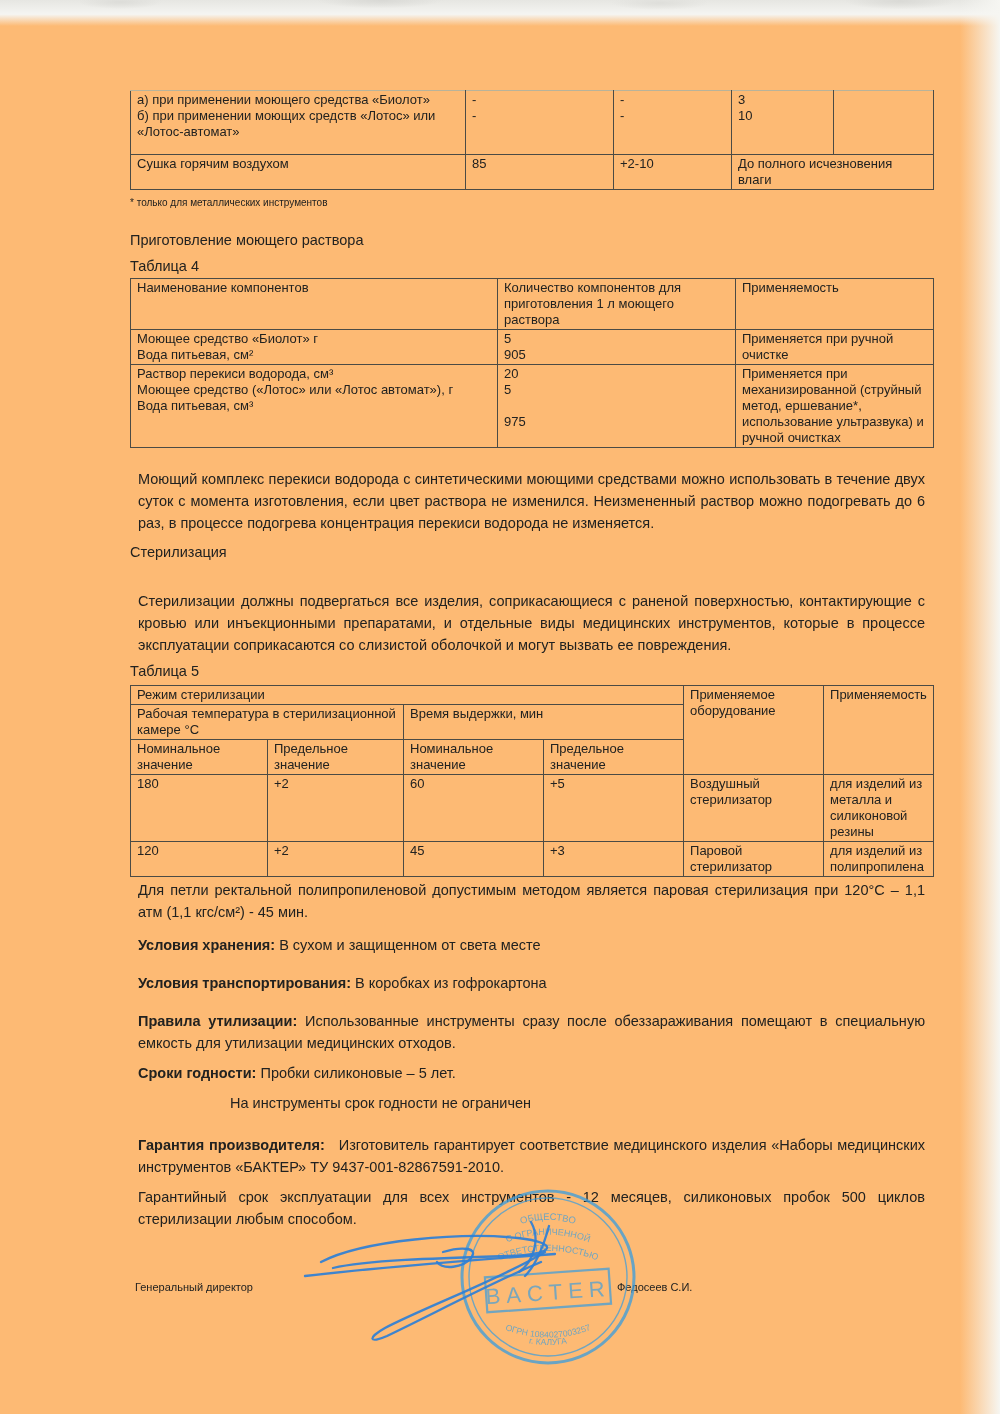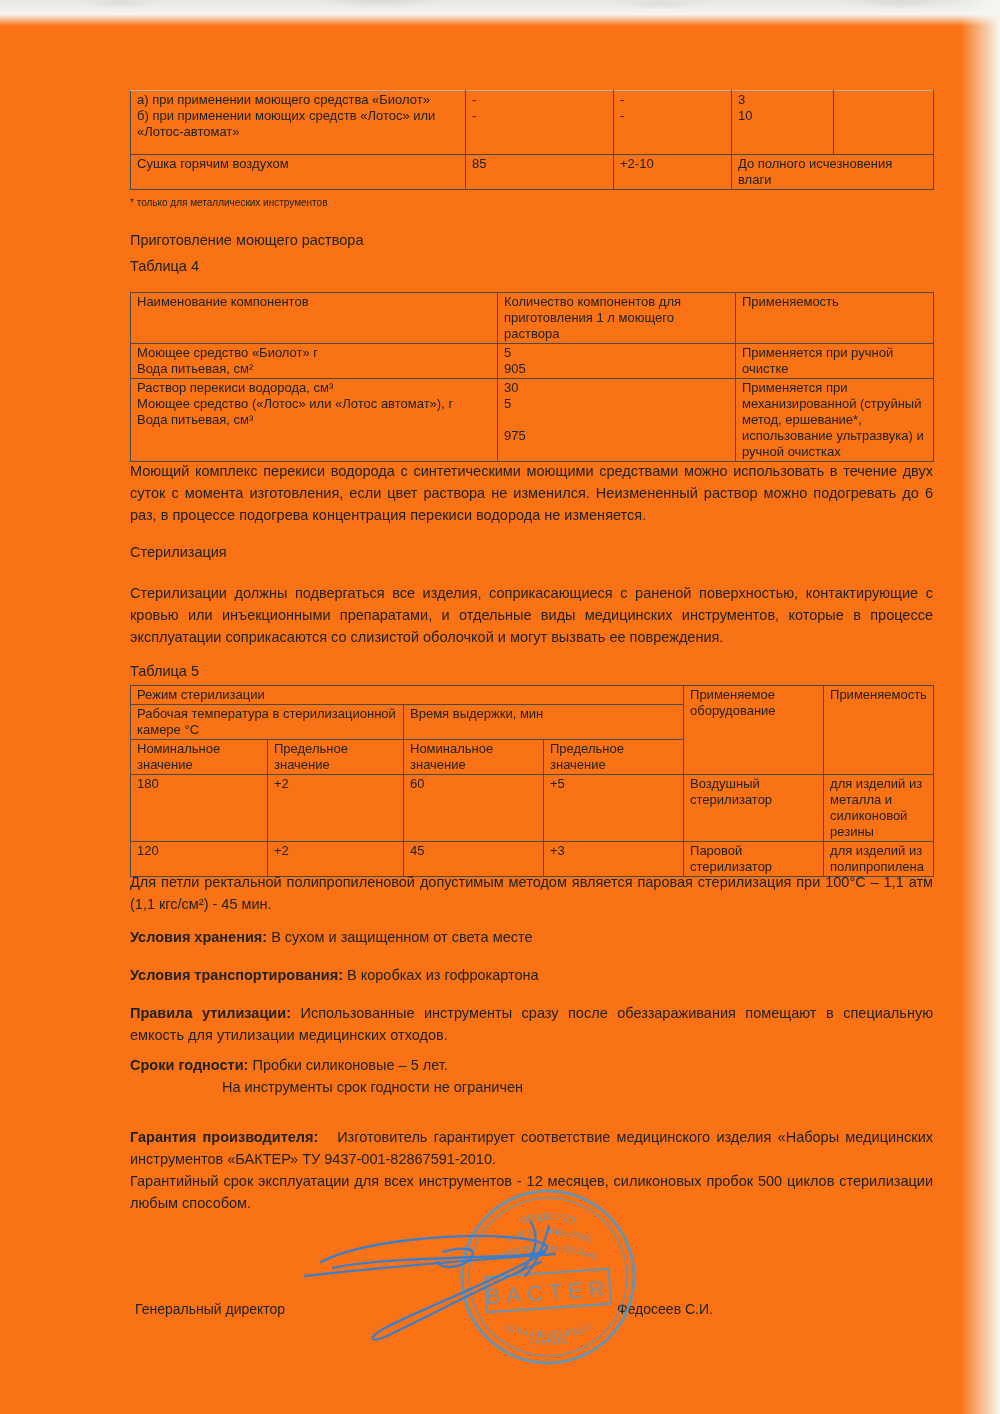--- a/index.html
+++ b/index.html
@@ -4,21 +4,21 @@
 <style>
   :root{
     --ink:#222220;
     --border:#4b4b45;
     --stamp:#3f9edb;
     --sig:#2e7fd6;
   }
   html,body{margin:0;padding:0;background:#9a9a9a;}
   .page{
     position:relative;width:1000px;height:1414px;margin:0 auto;
-    background:#f97316;overflow:hidden;
+    background:#fdba74;overflow:hidden;
     font-family:"Liberation Sans","DejaVu Sans",sans-serif;
     color:var(--ink);
   }
   .scan-top{
     position:absolute;top:0;left:0;width:100%;height:26px;
     background:
       radial-gradient(60px 10px at 12% 2px, #dcdcd8 0%, rgba(220,220,216,0) 70%),
       radial-gradient(90px 12px at 38% 0px, #d8d8d4 0%, rgba(216,216,212,0) 70%),
       radial-gradient(70px 10px at 66% 3px, #dededa 0%, rgba(222,222,218,0) 70%),
       radial-gradient(80px 12px at 90% 1px, #d9d9d5 0%, rgba(217,217,213,0) 70%),
@@ -31,32 +31,32 @@
   .sec{position:absolute;left:130px;width:803px;}
   table{border-collapse:collapse;width:100%;table-layout:fixed;}
   td{
     border:1px solid var(--border);
     font-size:13px;line-height:16px;
     padding:1px 6px;vertical-align:top;text-align:left;font-weight:normal;
     overflow:hidden;
   }
   .t1 {border-top:1px solid #b9b39a;}
   .t1 tr:first-child td{border-top:1px solid #b9b39a;}
-  .para{font-size:14.5px;line-height:22px;text-align:justify;text-align-last:left;margin:0;}
+  .para{font-size:14.5px;line-height:22px;text-align:justify;text-align-last:left;margin:8px;}
   .h{font-size:14.5px;line-height:22px;margin:0;}
   .lbl{font-weight:bold;}
   .footnote{font-size:10px;line-height:16px;margin:0;}
   .shelf-indent{padding-left:92px;}
   .stamp-svg{position:absolute;left:453px;top:1182px;opacity:.92;}
   .sig-svg{position:absolute;left:293px;top:1210px;}
   .st-ring{fill:none;stroke:var(--stamp);}
   .st-text{fill:var(--stamp);font-family:"Liberation Sans",sans-serif;}
   .st-rect{fill:none;stroke:var(--stamp);opacity:.8;}
   .sig-path{fill:none;stroke:var(--sig);stroke-width:2.3;stroke-linecap:round;opacity:.92;}
-  .abs-text{position:absolute;font-size:14px;line-height:18px;margin-top:22px;}
+  .abs-text{position:absolute;font-size:11px;line-height:18px;}
 </style>
 </head>
 <body>
 
 <div class="page">
   <div class="scan-top"></div>
   <div class="scan-right"></div>
 
   <div class="sec" style="top:90px;">
     <table class="t1">
@@ -99,21 +99,21 @@
     <p class="footnote" style="margin-top:5px;">* только для металлических инструментов</p>
   </div>
 
   <div class="sec" style="top:229px;">
     <p class="h">Приготовление моющего раствора</p>
   </div>
   <div class="sec" style="top:255px;">
     <p class="h">Таблица 4</p>
   </div>
 
-  <div class="sec" style="top:292px;">
+  <div class="sec" style="top:278px;">
     <table>
       <colgroup>
           <col style="width:367px">
           <col style="width:238px">
           <col style="width:198px">
         </colgroup>
       <tbody>
           <tr>
         <td>Наименование компонентов</td>
         <td>Количество компонентов для приготовления 1 л моющего раствора</td>
@@ -130,21 +130,21 @@
         </td>
         <td>Применяется при ручной очистке</td>
       </tr>
       <tr>
         <td>
           <div>Раствор перекиси водорода, см³</div>
           <div>Моющее средство («Лотос» или «Лотос автомат»), г</div>
           <div>Вода питьевая, см³</div>
         </td>
         <td>
-          <div>30</div>
+          <div>20</div>
           <div>5</div>
           <div style="height:16px;"></div>
           <div>975</div>
         </td>
         <td>Применяется при механизированной (струйный метод, ершевание*, использование ультразвука) и ручной очистках</td>
       </tr>
     </tbody>
       </table>
   </div>
 
@@ -202,21 +202,21 @@
         <td>45</td>
         <td>+3</td>
         <td>Паровой стерилизатор</td>
         <td>для изделий из полипропилена</td>
       </tr>
     </tbody>
       </table>
   </div>
 
   <div class="sec" style="top:871px;">
-    <p class="para">Для петли ректальной полипропиленовой допустимым методом является паровая стерилизация при 100°С – 1,1 атм (1,1 кгс/см²) - 45 мин.</p>
+    <p class="para">Для петли ректальной полипропиленовой допустимым методом является паровая стерилизация при 120°С – 1,1 атм (1,1 кгс/см²) - 45 мин.</p>
   </div>
 
   <div class="sec" style="top:926px;">
     <p class="para"><span class="lbl">Условия хранения:</span> <span>В сухом и защищенном от света месте</span></p>
   </div>
   <div class="sec" style="top:964px;">
     <p class="para"><span class="lbl">Условия транспортирования:</span> <span>В коробках из гофрокартона</span></p>
   </div>
   <div class="sec" style="top:1002px;">
     <p class="para"><span class="lbl">Правила утилизации:</span> <span>Использованные инструменты сразу после обеззараживания помещают в специальную емкость для утилизации медицинских отходов.</span></p>

